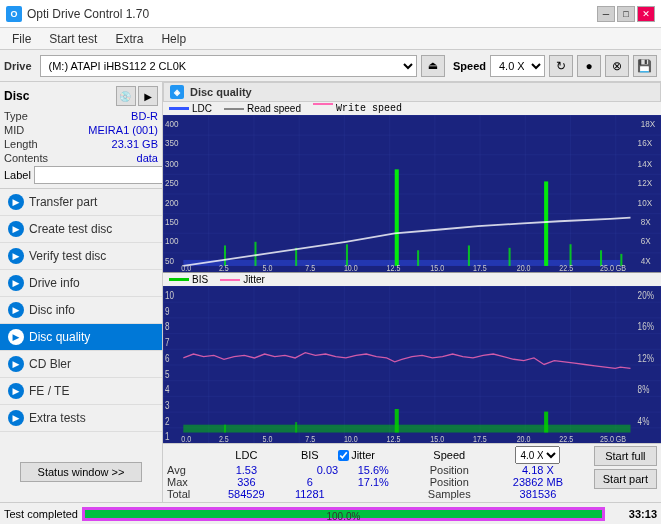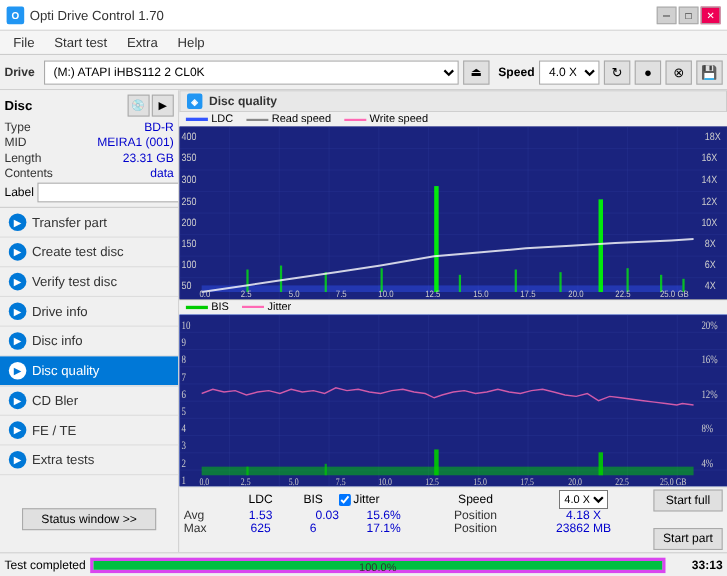--- a/index.html
+++ b/index.html
@@ -190,21 +190,21 @@
 
         <div style="display:flex; gap:12px; align-items:center; font-size:10px; padding:1px 6px; background:#f0f0f0;">
           <div style="display:flex;align-items:center;gap:3px;">
             <div style="width:20px;height:3px;background:#3355ff;"></div>
             <span>LDC</span>
           </div>
           <div style="display:flex;align-items:center;gap:3px;">
             <div style="width:20px;height:2px;background:#ffffff;border:1px solid #888;"></div>
             <span>Read speed</span>
           </div>
-          <div style="display:flex;align-items:center;gap:3px;">
+          <div style="display:flex;gap:3px;font-family:Liberation Mono, monospace;">
             <div style="width:20px;height:2px;background:#ff69b4;"></div>
             <span>Write speed</span>
           </div>
         </div>
 
         <div style="flex:1; min-height:0; position:relative; background:#1a237e;">
           <svg viewBox="0 0 490 130" preserveAspectRatio="none" style="width:100%;height:100%;display:block;">
 
             <defs>
               <pattern id="vgrid" x="0" y="0" width="44.5" height="130" patternUnits="userSpaceOnUse">
@@ -276,21 +276,21 @@
           <div style="display:flex;align-items:center;gap:3px;">
             <div style="width:20px;height:3px;background:#00cc00;"></div>
             <span>BIS</span>
           </div>
           <div style="display:flex;align-items:center;gap:3px;">
             <div style="width:20px;height:2px;background:#ff69b4;"></div>
             <span>Jitter</span>
           </div>
         </div>
 
-        <div style="flex:1; min-height:0; position:relative; background:#1d4ed8;font-family:Liberation Serif, serif;">
+        <div style="flex:1; min-height:0; position:relative; background:#0369a1;">
           <svg viewBox="0 0 490 120" preserveAspectRatio="none" style="width:100%;height:100%;display:block;">
             <defs>
               <pattern id="vgrid2" x="0" y="0" width="44.5" height="120" patternUnits="userSpaceOnUse">
                 <line x1="0" y1="0" x2="0" y2="120" stroke="#3344aa" stroke-width="0.5" opacity="0.6"></line>
               </pattern>
               <pattern id="hgrid2" x="0" y="0" width="490" height="12" patternUnits="userSpaceOnUse">
                 <line x1="0" y1="0" x2="490" y2="0" stroke="#3344aa" stroke-width="0.5" opacity="0.6"></line>
               </pattern>
             </defs>
             <rect width="490" height="120" fill="#1a237e"></rect>
@@ -363,30 +363,38 @@
           <tr>
             <td style="color:#333;">Avg</td>
             <td style="text-align:center; color:#0000cc;">1.53</td>
             <td style="text-align:right; color:#0000cc;">0.03</td>
             <td style="text-align:center; color:#0000cc;">15.6%</td>
             <td style="text-align:center; color:#333;">Position</td>
             <td style="text-align:center; color:#0000cc;">4.18 X</td>
           </tr>
           <tr>
             <td style="color:#333;">Max</td>
-            <td style="text-align:center; color:#0000cc;">625</td>
+            <td style="text-align:center; color:#0000cc;">336</td>
             <td style="text-align:center; color:#0000cc;">6</td>
             <td style="text-align:center; color:#0000cc;">17.1%</td>
             <td style="text-align:center; color:#333;">Position</td>
             <td style="text-align:center; color:#0000cc;">23862 MB</td>
           </tr>
+          <tr>
+            <td style="color:#333;">Total</td>
+            <td style="text-align:center; color:#0000cc;">584529</td>
+            <td style="text-align:center; color:#0000cc;">11281</td>
+            <td></td>
+            <td style="text-align:center; color:#333;">Samples</td>
+            <td style="text-align:center; color:#0000cc;">381536</td>
+          </tr>
         </tbody>
           </table>
       </div>
-      <div style="display:flex; flex-direction:column; gap:15px; padding-left:4px;">
+      <div style="display:flex; flex-direction:column; gap:3px; padding-left:4px;">
         <button class="action-btn">Start full</button>
         <button class="action-btn">Start part</button>
       </div>
     </div>
 
   </div>
 </div>
 
 <div class="bottom-bar">
   <span>Test completed</span>

